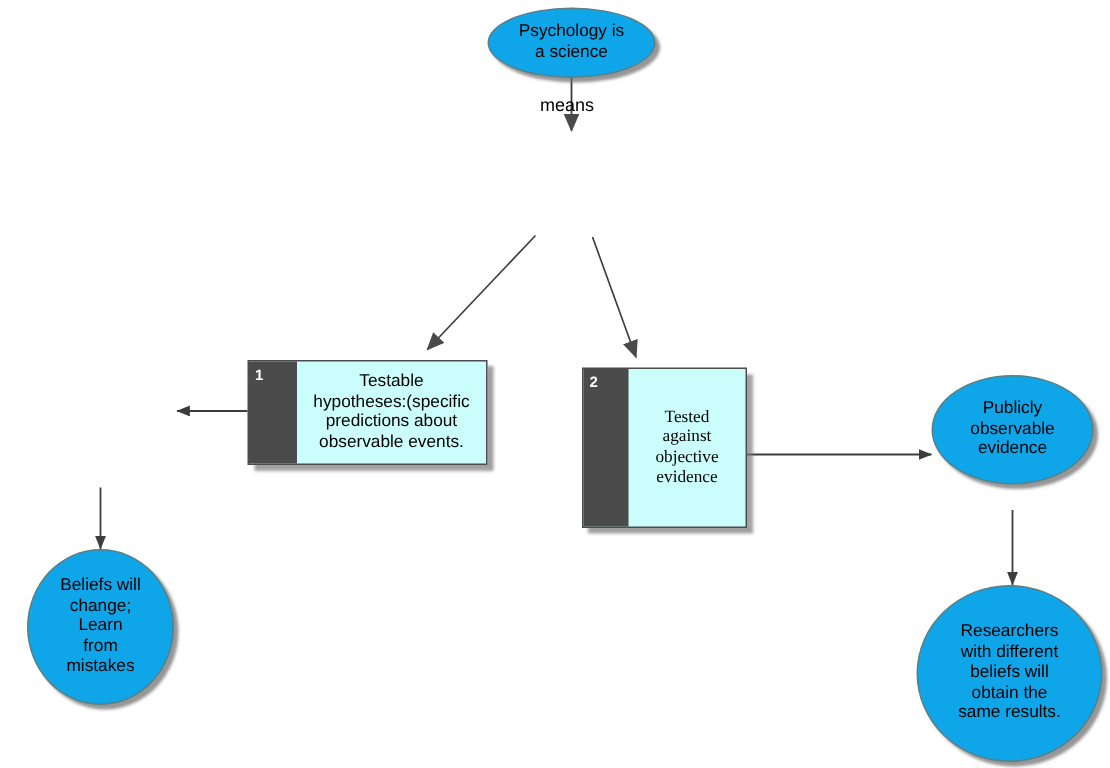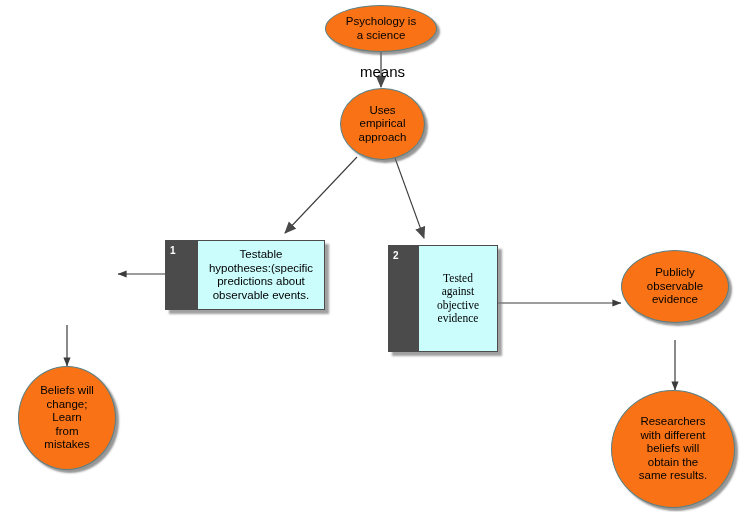--- a/index.html
+++ b/index.html
@@ -30,21 +30,21 @@
     box-sizing: border-box;
     display: flex;
     align-items: center;
     justify-content: center;
     text-align: center;
     color: #000000;
     font-size: 11.5px;
     line-height: 13.5px;
   }
   .ellipse {
-    background: #f97316;
+    background: #0ea5e9;
     border: 1px solid #5a7f84;
     border-radius: 50%;
     box-shadow: 3px 3px 2px rgba(110,110,110,0.72);
     align-items: center;
   }
   .ellipse .label {
     padding: 0 6px;
     white-space: pre-line;
   }
   .boxnode {
@@ -74,21 +74,21 @@
     display: flex;
     align-items: center;
     justify-content: center;
   }
   .boxnode .body .label {
     white-space: pre-line;
     padding: 0 4px;
   }
   .edge-label {
     position: absolute;
-    font-size: 15px;
+    font-size: 12px;
     color: #000000;
     white-space: nowrap;
   }
 </style>
 </head>
 <body>
 
 <div id="canvas">
 
   <svg class="edges" viewBox="0 0 740 512">
@@ -116,25 +116,20 @@
     <line x1="675" y1="340" x2="675" y2="390" stroke="#3c3c3c" stroke-width="1.2" marker-end="url(#arrow)"></line>
   </svg>
 
   <div class="edge-label" style="left:360px; top:63px;">means</div>
 
   <div class="node ellipse" style="left:325px; top:5px; width:112px; height:47px;">
     <span class="label">Psychology is
 a science</span>
   </div>
 
-  <div class="node ellipse" style="left:340px; top:88px; width:85px; height:72px;">
-    <span class="label">Uses
-empirical
-approach</span>
-  </div>
 
   <div class="node boxnode" style="left:165px; top:240px; width:160px; height:70px;">
     <div class="band" style="width:32px;">1</div>
     <div class="body" style="left:32px;">
       <span class="label">Testable
 hypotheses:(specific
 predictions about
 observable events.</span>
     </div>
   </div>

